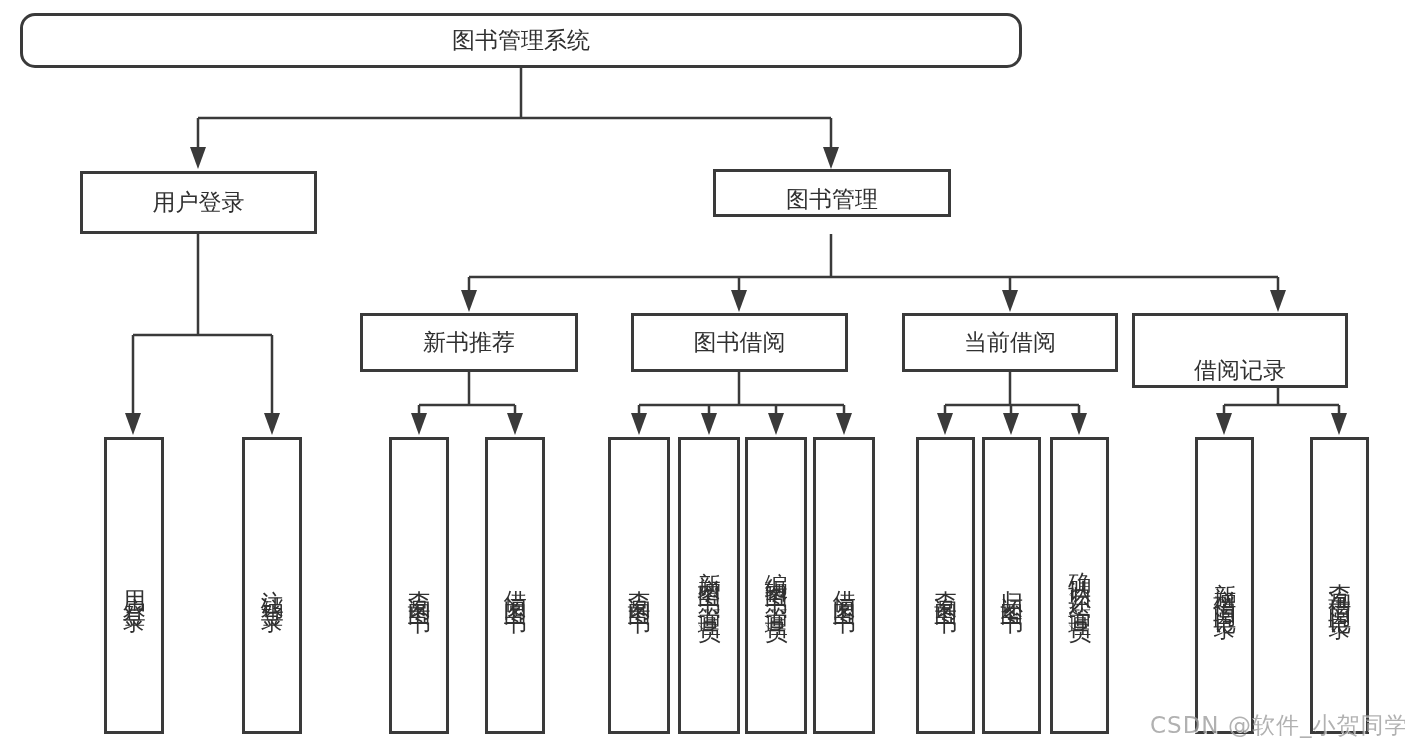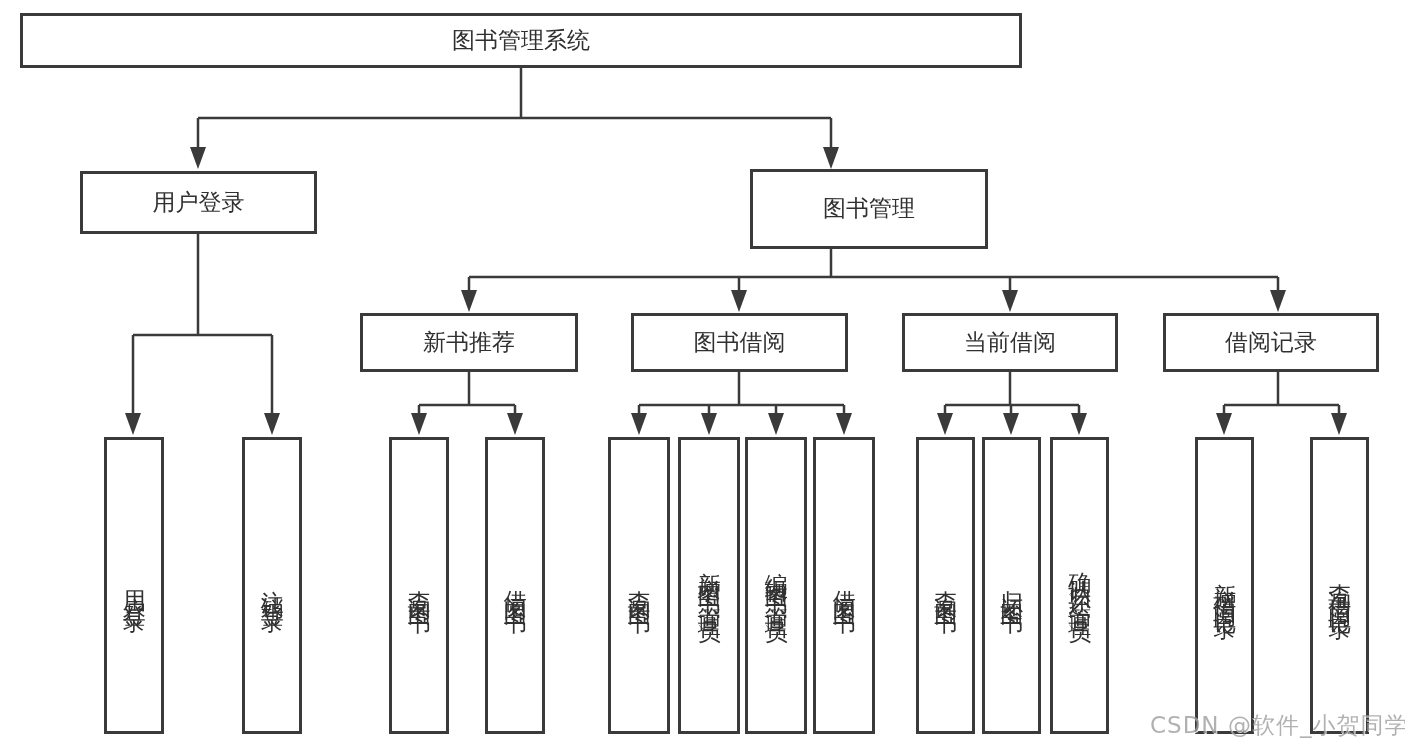--- a/index.html
+++ b/index.html
@@ -89,41 +89,41 @@
       <polygon points="1003,413 1019,413 1011,435"></polygon>
       <polygon points="1071,413 1087,413 1079,435"></polygon>
     </g>
     <g>
       <path d="M1278,372 V406 M1224,405 H1339 M1224,405 V414 M1339,405 V414"></path>
       <polygon points="1216,413 1232,413 1224,435"></polygon>
       <polygon points="1331,413 1347,413 1339,435"></polygon>
     </g>
   </svg>
 
-  <div class="box" style="left:20px;top:13px;width:1002px;height:55px;">
+  <div class="box" style="left:20px;top:13px;width:1002px;height:55px;border-radius:15px;">
     <span>图书管理系统</span>
   </div>
 
   <div class="box" style="left:80px;top:171px;width:237px;height:63px;">
     <span>用户登录</span>
   </div>
-  <div class="box" style="left:750px;top:169px;width:238px;height:80px;">
+  <div class="box" style="left:713px;top:169px;width:238px;height:48px;align-items:flex-end;">
     <span>图书管理</span>
   </div>
 
   <div class="box" style="left:360px;top:313px;width:218px;height:59px;align-items:center;">
     <span>新书推荐</span>
   </div>
   <div class="box" style="left:631px;top:313px;width:217px;height:59px;text-align:right;">
     <span>图书借阅</span>
   </div>
   <div class="box" style="left:902px;top:313px;width:216px;height:59px;justify-content:center;">
     <span>当前借阅</span>
   </div>
-  <div class="box" style="left:1163px;top:313px;width:216px;height:59px;">
+  <div class="box" style="left:1132px;top:313px;width:216px;height:75px;align-items:flex-end;">
     <span>借阅记录</span>
   </div>
 
   <div class="box leaf" style="left:104px;top:437px;width:60px;height:297px;">
     <span class="vtext">用户登录</span>
   </div>
   <div class="box leaf" style="left:242px;top:437px;width:60px;height:297px;">
     <span class="vtext">注销登录</span>
   </div>
 

